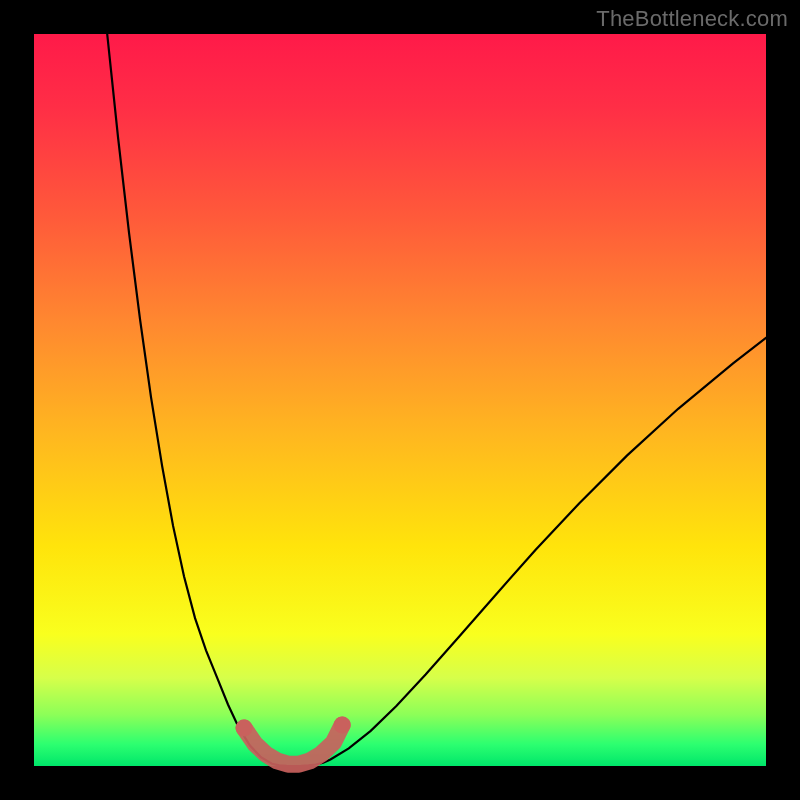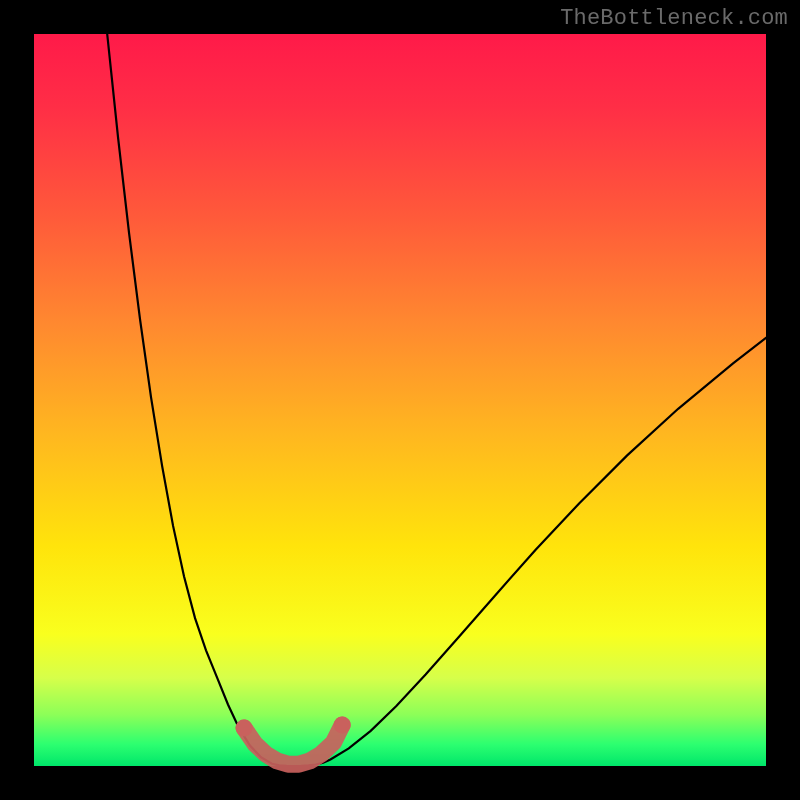--- a/index.html
+++ b/index.html
@@ -41,21 +41,20 @@
     );
   }
   .watermark {
     position: absolute;
     top: 6px;
     right: 12px;
     color: #6a6a6a;
     font-size: 22px;
     letter-spacing: 0.2px;
     user-select: none;
-    font-family: Liberation Mono, monospace;
   }
   svg.curve {
     position: absolute;
     left: 0;
     top: 0;
     width: 732px;
     height: 732px;
     overflow: visible;
   }
 </style>

